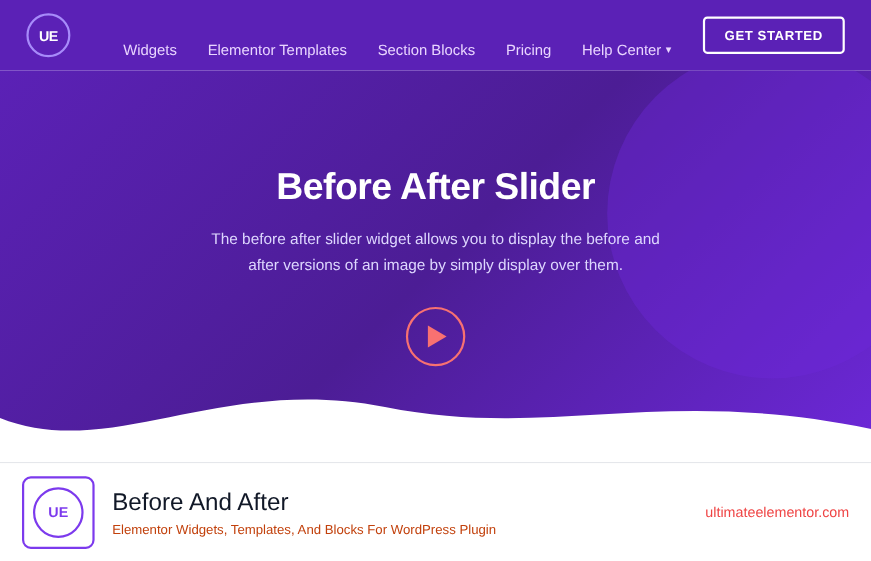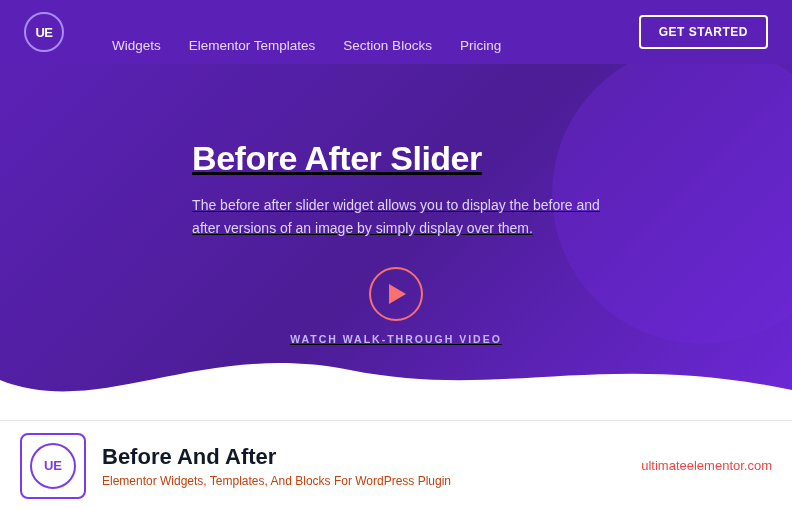--- a/index.html
+++ b/index.html
@@ -89,22 +89,22 @@
 
     
     .hero {
       background: linear-gradient(135deg, #5b21b6 0%, #4c1d95 50%, #6d28d9 100%);
       position: relative;
       height: 356px;
       display: flex;
       flex-direction: column;
       align-items: center;
       justify-content: center;
+      text-align: center;
       overflow: hidden;
-      text-decoration: underline;
     }
     .hero::before {
       content: '';
       position: absolute;
       top: -20px;
       right: -60px;
       width: 300px;
       height: 300px;
       border-radius: 50%;
       background: rgba(109, 40, 217, 0.4);
@@ -206,21 +206,21 @@
       color: #7c3aed;
       font-weight: 900;
       font-size: 13px;
     }
     .footer-text {
       margin-left: 16px;
       flex: 1;
     }
     .footer-title {
       font-size: 22px;
-      font-weight: 700;
+      font-weight: 400;
       color: #111827;
       margin-bottom: 4px;
     }
     .footer-subtitle {
       font-size: 12px;
       color: #c2410c;
       font-weight: 500;
     }
     .footer-url {
       color: #ef4444;
@@ -237,37 +237,40 @@
     <div class="logo-circle">
       <span>UE</span>
     </div>
   </div>
 
   <nav>
     <a>Widgets</a>
     <a>Elementor Templates</a>
     <a>Section Blocks</a>
     <a>Pricing</a>
+    <a class="help-center">
+      <span>Help Center</span>
+      <span class="chevron">▾</span>
+    </a>
   </nav>
 
   <button class="get-started-btn">GET STARTED</button>
 </header>
 
 <section class="hero">
   <div class="hero-content">
     <h1 class="hero-title">Before After Slider</h1>
     <p class="hero-desc">
       <span>The before after slider widget allows you to display the before and</span><br>
       <span>after versions of an image by simply display over them.</span>
     </p>
     <div class="play-btn-wrapper">
       <div class="play-circle">
         <div class="play-triangle"></div>
       </div>
-      <span class="watch-label">Watch Walk-Through Video</span>
     </div>
   </div>
 
   <div class="wave-container">
     <svg viewBox="0 0 792 80" preserveAspectRatio="none" xmlns="http://www.w3.org/2000/svg">
       <path d="M0,40 C100,80 200,0 350,30 C500,60 600,10 792,50 L792,80 L0,80 Z" fill="#ffffff"></path>
     </svg>
   </div>
 </section>
 

